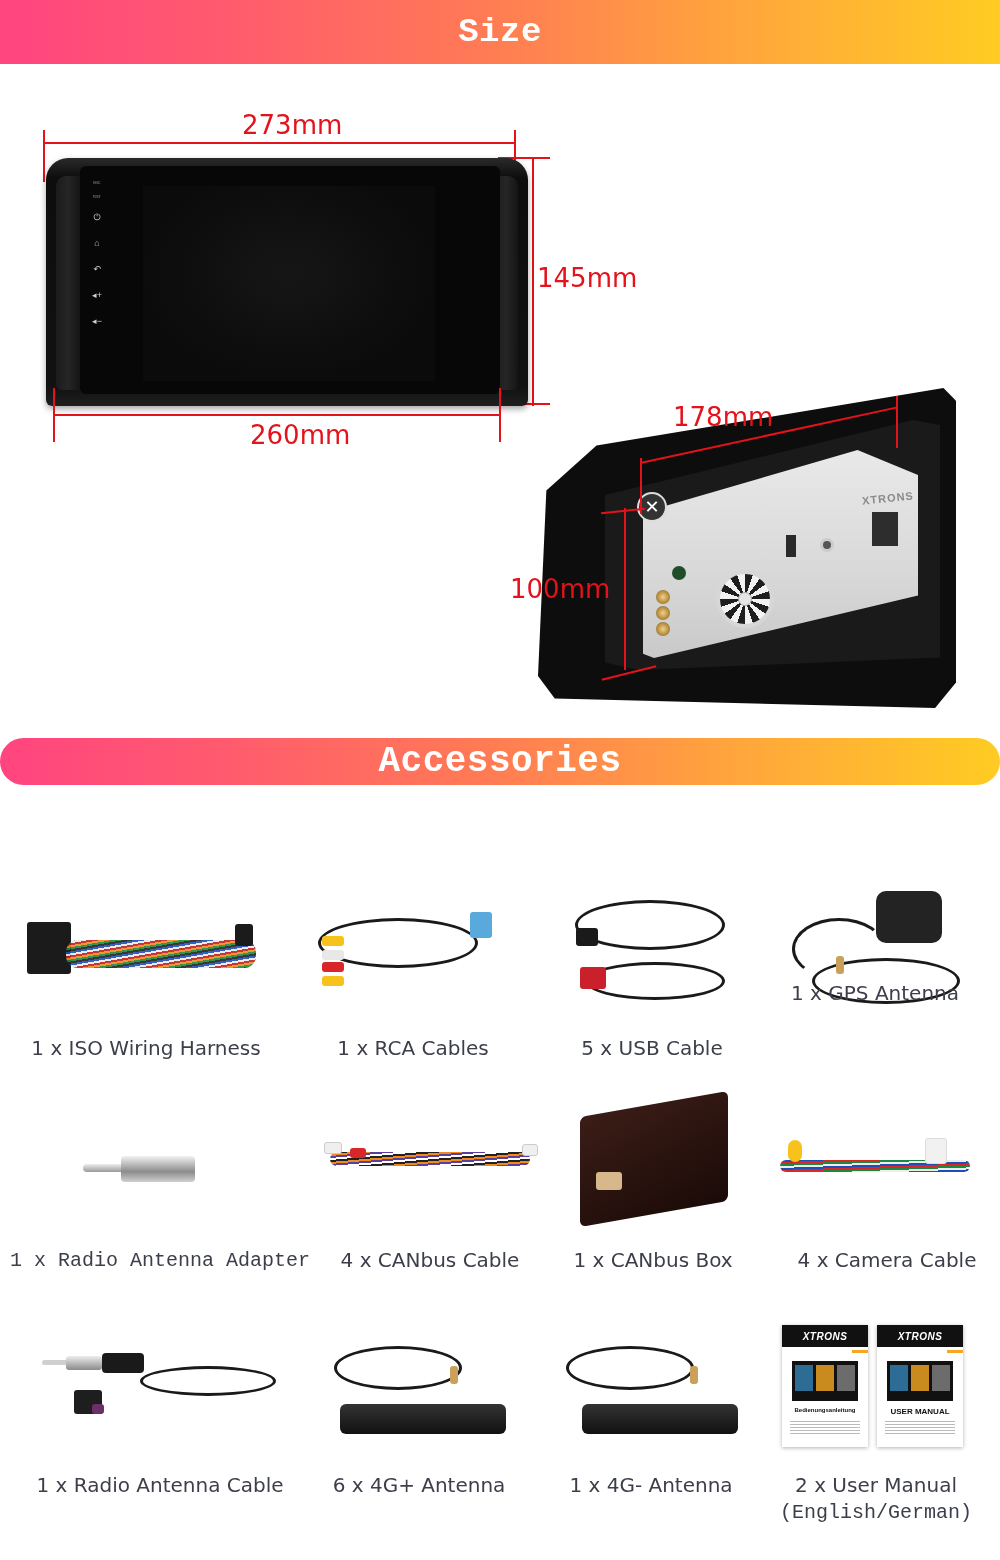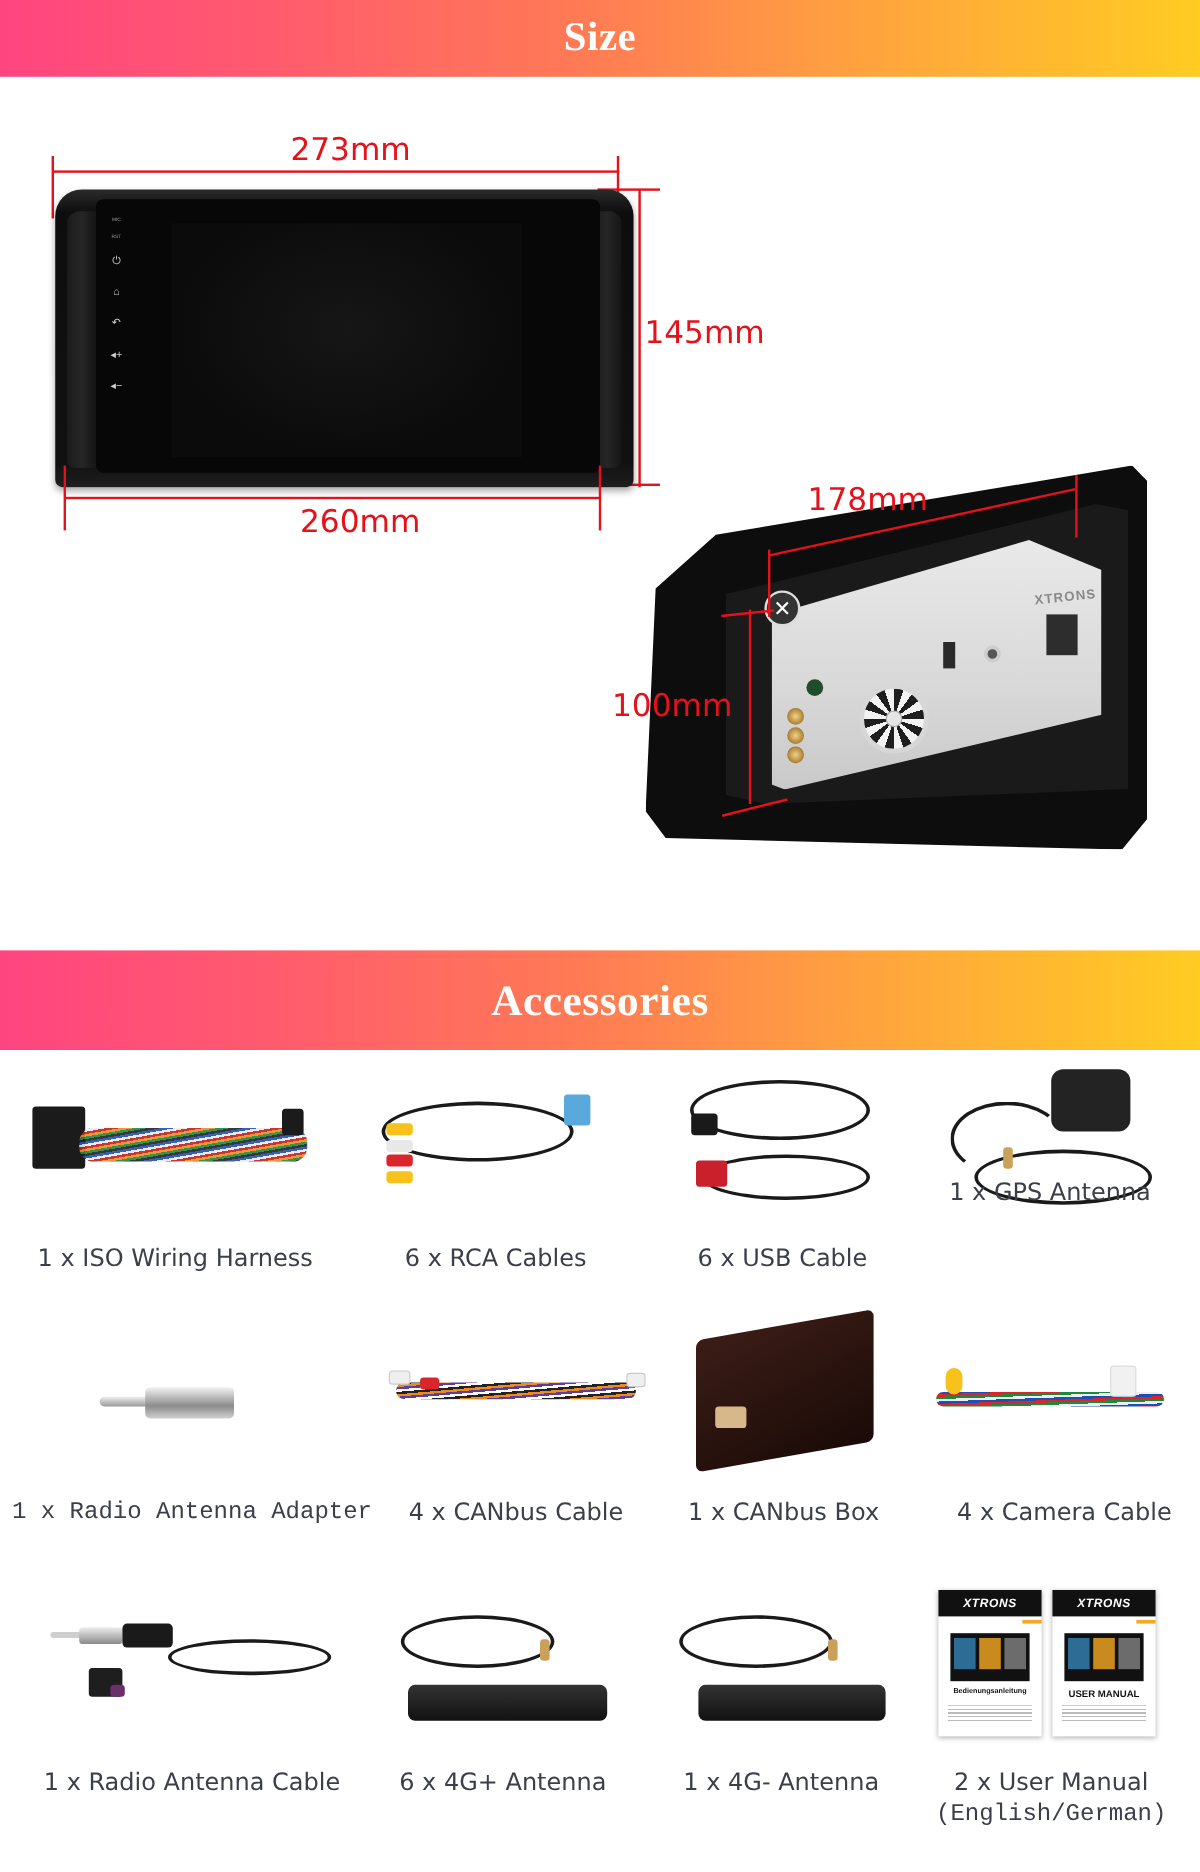--- a/index.html
+++ b/index.html
@@ -5,26 +5,26 @@
   * { box-sizing: border-box; margin: 0; padding: 0; }
   html, body { width: 1000px; height: 1560px; background: #ffffff; overflow: hidden; }
   body { font-family: "Liberation Sans", "DejaVu Sans", sans-serif; position: relative; }
 
   .banner {
     position: absolute; left: 0; width: 1000px;
     background: linear-gradient(90deg, #ff4580 0%, #ff5a6e 22%, #ff7a55 48%, #ffa33e 72%, #ffcc22 100%);
     display: flex; align-items: center; justify-content: center;
   }
   .banner-title {
-    color: #ffffff; font-weight: bold; font-family: Liberation Serif, serif;
+    color: #ffffff; font-weight: bold; font-family: Liberation Mono, monospace;
     letter-spacing: 0.5px;
   }
   #size-banner { top: 0; height: 64px; }
   #size-banner .banner-title { font-size: 34px; }
-  #acc-banner { top: 792px; height: 83px; }
+  #acc-banner { top: 738px; height: 47px; border-radius: 32px; }
   #acc-banner .banner-title { font-size: 36px; }
 
   .dim-label {
     position: absolute; color: #e3121b; font-family: "DejaVu Sans", sans-serif;
     font-size: 26px; line-height: 1; white-space: nowrap;
   }
   .dim-line { position: absolute; background: #e3121b; }
 
   
   .front-unit {
@@ -206,29 +206,29 @@
   <div class="acc-label" style="left:146px; top:1035px;">1 x ISO Wiring Harness</div>
 </div>
 
 <div>
   <div class="cable" style="left:318px; top:918px; width:160px; height:50px;"></div>
   <div class="plug" style="left:322px; top:936px; width:22px; height:10px; background:#f6c21b;"></div>
   <div class="plug" style="left:322px; top:950px; width:22px; height:10px; background:#e8e8e8;"></div>
   <div class="plug" style="left:322px; top:962px; width:22px; height:10px; background:#d8262a;"></div>
   <div class="plug" style="left:322px; top:976px; width:22px; height:10px; background:#f6c21b;"></div>
   <div class="plug" style="left:470px; top:912px; width:22px; height:26px; background:#5aa9dc;"></div>
-  <div class="acc-label" style="left:413px; top:1035px;">6 x RCA Cables</div>
+  <div class="acc-label" style="left:413px; top:1035px;">1 x RCA Cables</div>
 </div>
 
 <div>
   <div class="cable" style="left:575px; top:900px; width:150px; height:50px;"></div>
   <div class="cable" style="left:585px; top:962px; width:140px; height:38px;"></div>
   <div class="plug" style="left:576px; top:928px; width:22px; height:18px; background:#1a1a1a;"></div>
   <div class="plug" style="left:580px; top:967px; width:26px; height:22px; background:#c9202b;"></div>
-  <div class="acc-label" style="left:652px; top:1035px;">6 x USB Cable</div>
+  <div class="acc-label" style="left:652px; top:1035px;">5 x USB Cable</div>
 </div>
 
 <div>
   <div class="plug" style="left:876px; top:891px; width:66px; height:52px; background:#232323; border-radius:10px;"></div>
   <div class="cable" style="left:812px; top:958px; width:148px; height:46px;"></div>
   <div class="cable" style="left:792px; top:918px; width:94px; height:62px; border-right-color:transparent; border-bottom-color:transparent;"></div>
   <div class="plug" style="left:836px; top:956px; width:8px; height:18px; background:#c9a15a;"></div>
   <div class="acc-label" style="left:875px; top:980px;">1 x GPS Antenna</div>
 </div>
 

